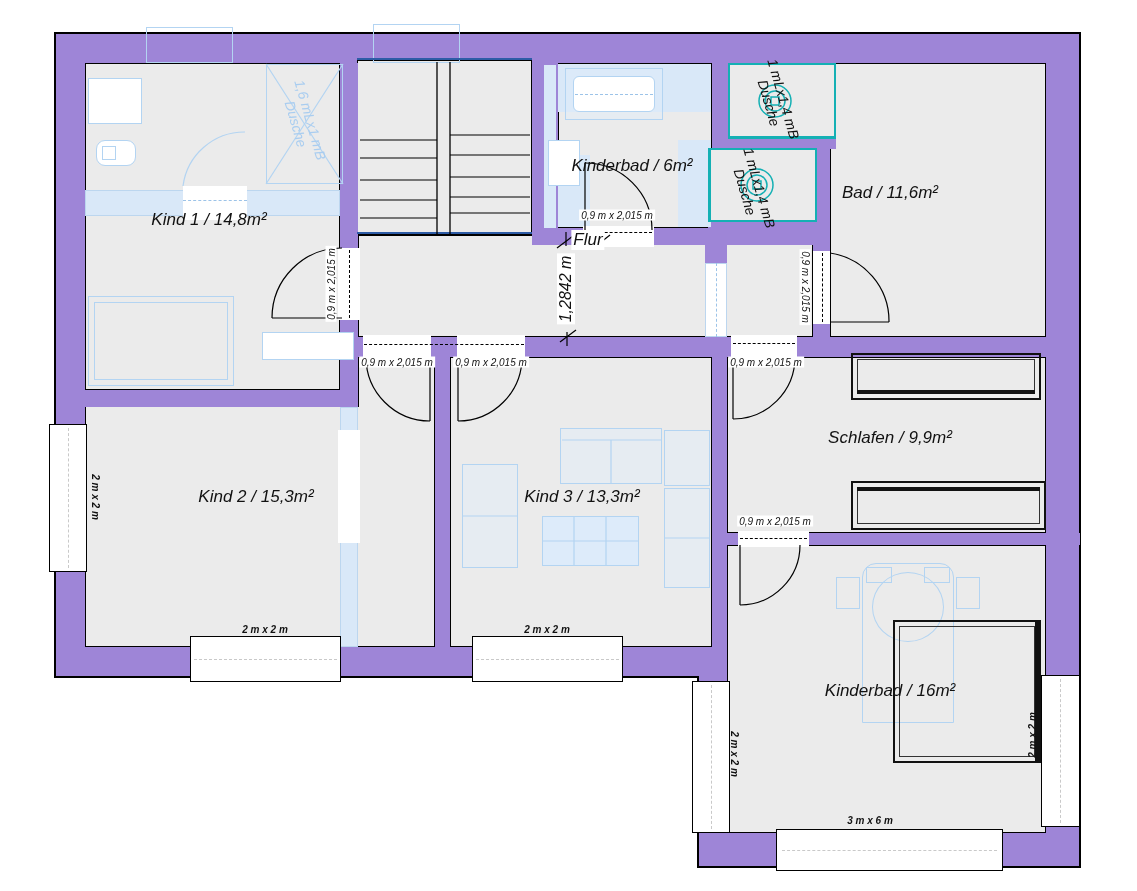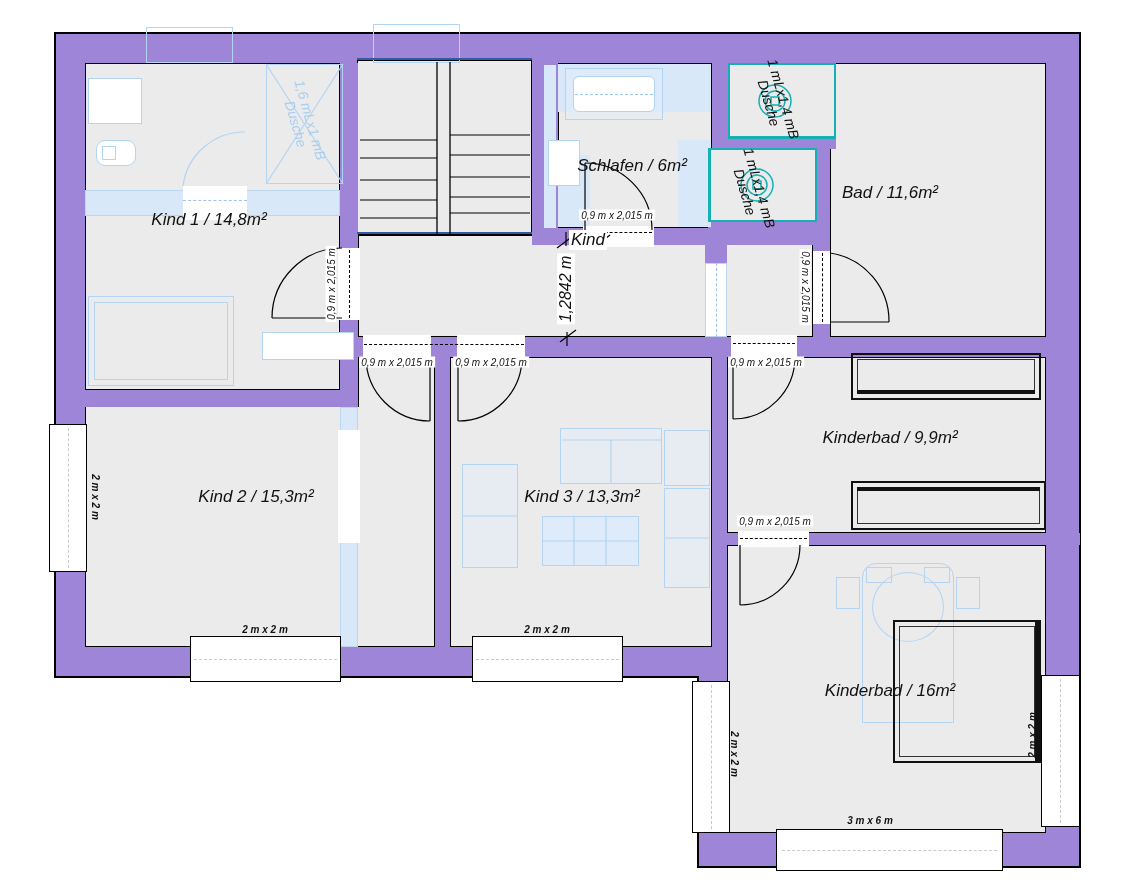--- a/index.html
+++ b/index.html
@@ -212,26 +212,26 @@
         <line x1="606" y1="517" x2="606" y2="565"></line>
       <line x1="543" y1="541" x2="638" y2="541"></line>
       <line x1="562" y1="440" x2="661" y2="440"></line>
         <line x1="611" y1="440" x2="611" y2="483"></line>
       <line x1="463" y1="516" x2="517" y2="516"></line>
         <line x1="665" y1="538" x2="709" y2="538"></line>
     </g>
   </svg>
 
   <div class="lbl rlbl" style="left:209px;top:220px;transform:translate(-50%,-50%);">Kind 1 /  14,8m²</div>
-  <div class="lbl rlbl" style="left:632px;top:166px;transform:translate(-50%,-50%);">Schlafen / 6m²</div>
+  <div class="lbl rlbl" style="left:632px;top:166px;transform:translate(-50%,-50%);">Kinderbad / 6m²</div>
   <div class="lbl rlbl" style="left:890px;top:193px;transform:translate(-50%,-50%);">Bad / 11,6m²</div>
-  <div class="lbl rlbl wbg" style="left:588px;top:240px;transform:translate(-50%,-50%);">Kind</div>
+  <div class="lbl rlbl wbg" style="left:588px;top:240px;transform:translate(-50%,-50%);">Flur</div>
   <div class="lbl rlbl" style="left:256px;top:497px;transform:translate(-50%,-50%);">Kind 2 / 15,3m²</div>
   <div class="lbl rlbl" style="left:582px;top:497px;transform:translate(-50%,-50%);">Kind 3 / 13,3m²</div>
-  <div class="lbl rlbl" style="left:890px;top:438px;transform:translate(-50%,-50%);">Kinderbad / 9,9m²</div>
+  <div class="lbl rlbl" style="left:890px;top:438px;transform:translate(-50%,-50%);">Schlafen / 9,9m²</div>
   <div class="lbl rlbl" style="left:890px;top:691px;transform:translate(-50%,-50%);">Kinderbad / 16m²</div>
 
   <div class="lbl slbl wbg" style="left:331px;top:284px;transform:translate(-50%,-50%) rotate(-90deg);">0,9 m x 2,015 m</div>
   <div class="lbl slbl wbg" style="left:617px;top:215px;transform:translate(-50%,-50%);">0,9 m x 2,015 m</div>
   <div class="lbl slbl wbg" style="left:805px;top:287px;transform:translate(-50%,-50%) rotate(90deg);">0,9 m x 2,015 m</div>
   <div class="lbl slbl wbg" style="left:397px;top:362px;transform:translate(-50%,-50%);">0,9 m x 2,015 m</div>
   <div class="lbl slbl wbg" style="left:491px;top:362px;transform:translate(-50%,-50%);">0,9 m x 2,015 m</div>
   <div class="lbl slbl wbg" style="left:766px;top:362px;transform:translate(-50%,-50%);">0,9 m x 2,015 m</div>
   <div class="lbl slbl wbg" style="left:775px;top:521px;transform:translate(-50%,-50%);">0,9 m x 2,015 m</div>
 

